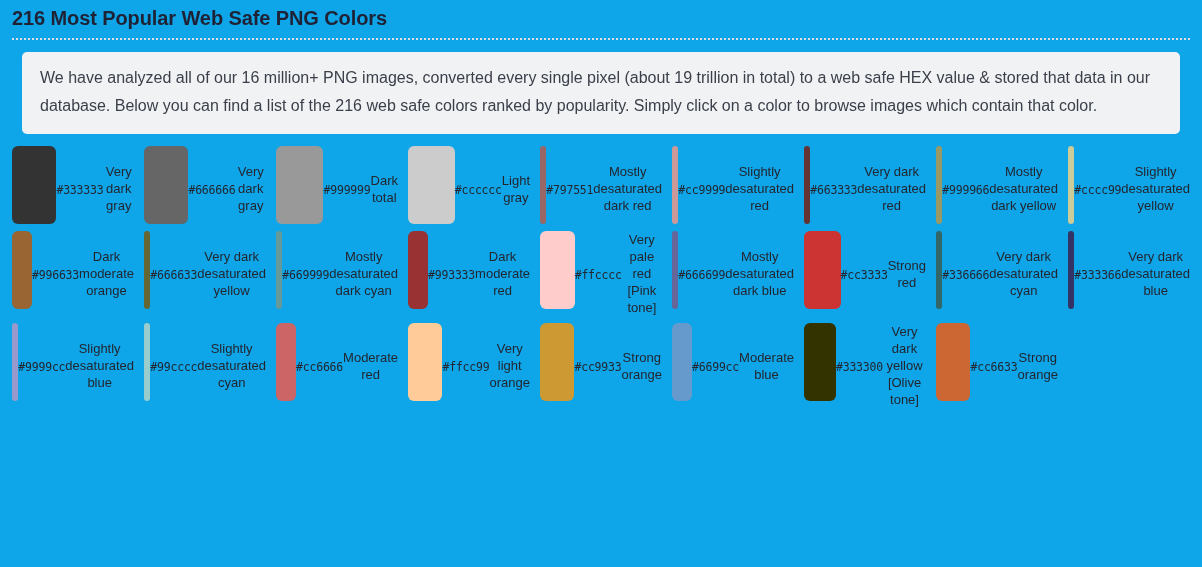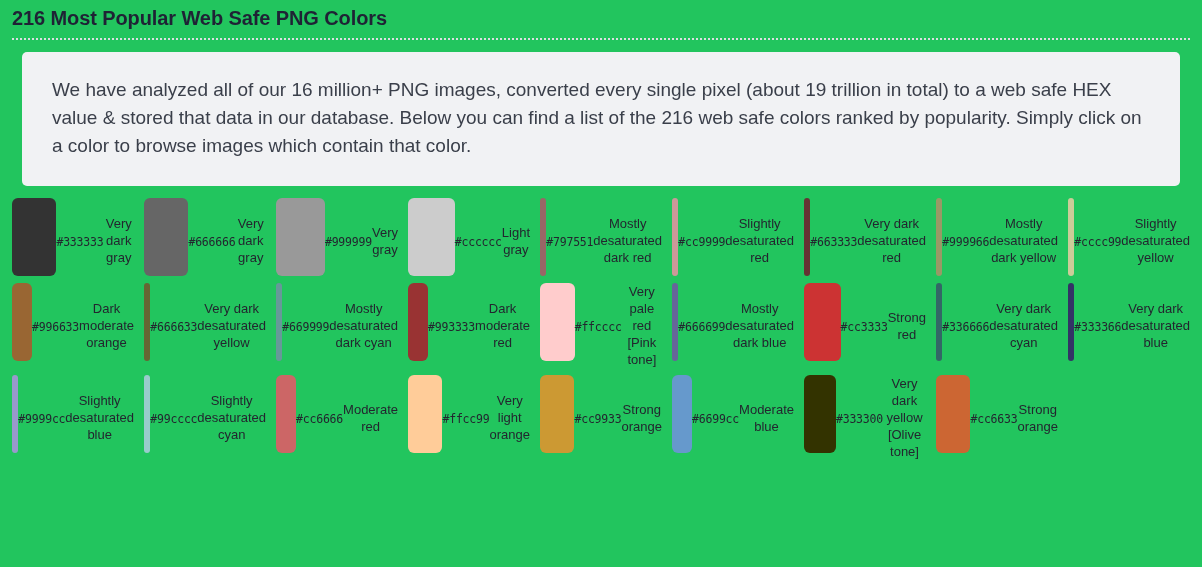--- a/index.html
+++ b/index.html
@@ -9,21 +9,21 @@
     width: 1202px;
     height: 567px;
     background: #ffffff;
     font-family: "Liberation Sans", sans-serif;
     overflow: hidden;
   }
   #page {
     position: relative;
     width: 1202px;
     height: 567px;
-    background: #22c55e;
+    background: #0ea5e9;
   }
   .page-title {
     font-size: 20px;
     font-weight: 600;
     color: #1f2235;
     letter-spacing: -0.1px;
     padding: 4px 0 0 12px;
     margin: 0;
     line-height: 28px;
   }
@@ -32,22 +32,22 @@
     height: 2px;
     border-top: 2px dotted #dcdfe3;
   }
   .info-box {
     margin: 12px 22px 0 22px;
     background: #f1f2f4;
     border-radius: 5px;
     padding: 12px 18px 14px 18px;
   }
   .info-box p {
-    margin: 12px;
-    font-size: 19px;
+    margin: 0;
+    font-size: 16px;
     line-height: 28px;
     color: #3a3f4a;
   }
   .swatch-grid {
     margin: 12px 0 0 0;
     padding: 0 12px;
     display: grid;
     grid-template-columns: repeat(9, 1fr);
     column-gap: 10px;
     row-gap: 0px;
@@ -99,21 +99,21 @@
         <div class="swatch-name">Very dark gray</div>
       </div>
       <div class="swatch-cell">
         <div class="swatch-chip" style="background: rgb(102, 102, 102);"></div>
         <div class="swatch-hex">#666666</div>
         <div class="swatch-name">Very dark gray</div>
       </div>
       <div class="swatch-cell">
         <div class="swatch-chip" style="background: rgb(153, 153, 153);"></div>
         <div class="swatch-hex">#999999</div>
-        <div class="swatch-name">Very gray</div>
+        <div class="swatch-name">Dark total</div>
       </div>
       <div class="swatch-cell">
         <div class="swatch-chip" style="background: rgb(204, 204, 204);"></div>
         <div class="swatch-hex">#cccccc</div>
         <div class="swatch-name">Light gray</div>
       </div>
       <div class="swatch-cell">
         <div class="swatch-chip" style="background: rgb(153, 102, 102);"></div>
         <div class="swatch-hex">#797551</div>
         <div class="swatch-name">Mostly desaturated dark red</div>

